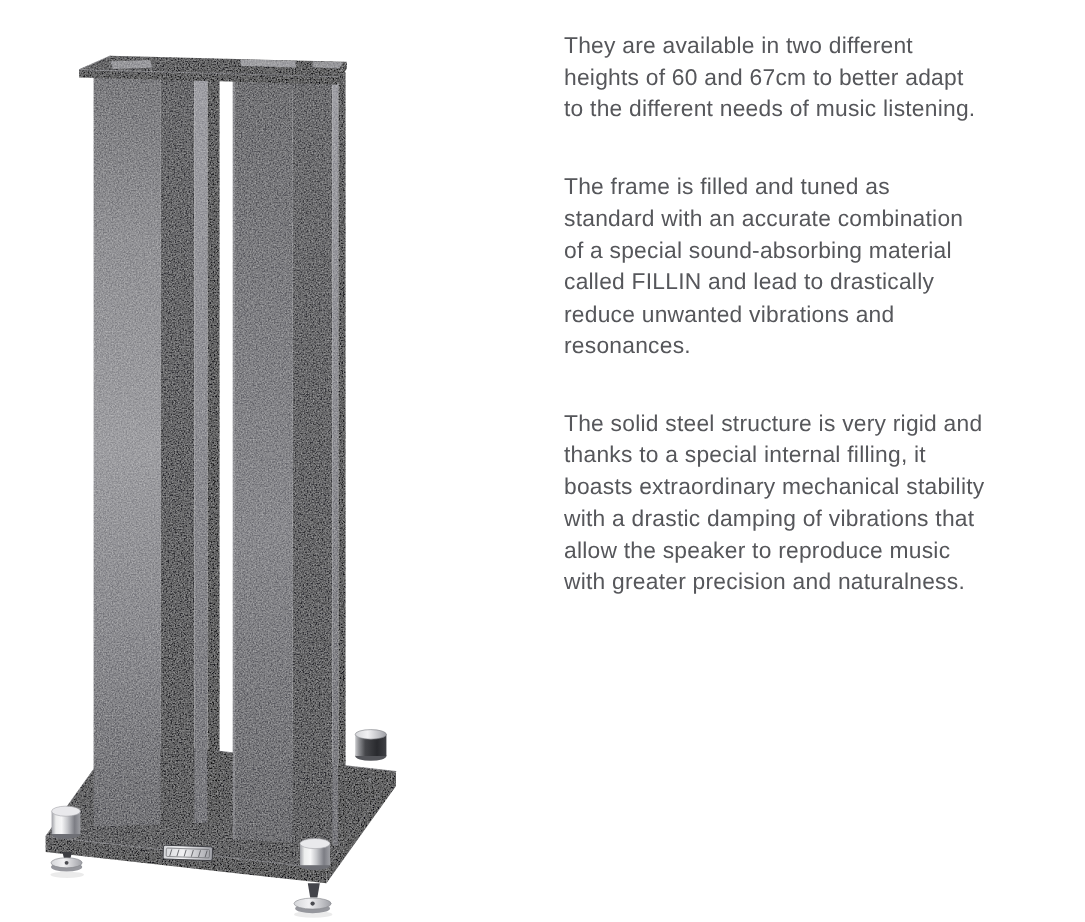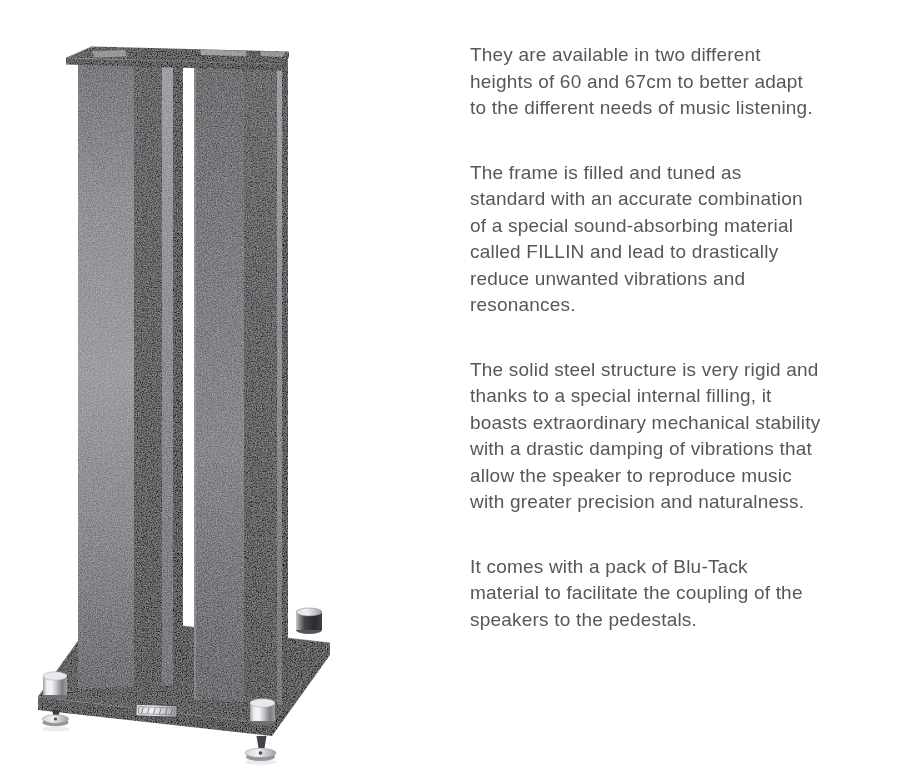--- a/index.html
+++ b/index.html
@@ -2,21 +2,21 @@
 <html><head>
 <meta charset="utf-8">
 <style>
   html,body{margin:0;padding:0;background:#ffffff;}
   body{width:904px;height:768px;overflow:hidden;font-family:"Liberation Sans",sans-serif;}
   .stage{position:relative;width:904px;height:768px;background:#fff;}
   .product-photo{position:absolute;left:0;top:0;width:460px;height:768px;margin:0;}
   .product-photo svg{display:block;width:460px;height:768px;}
   .description{position:absolute;left:470px;top:26px;width:428px;
     font-size:19px;line-height:26.5px;color:#56575b;letter-spacing:0.2px;}
-  .description p{margin:16px 0 38px 0;white-space:pre-line;}
+  .description p{margin:0 0 38px 0;white-space:pre-line;}
 </style>
 </head>
 <body>
 
 <div class="stage">
 
   <figure class="product-photo">
     <svg viewBox="0 0 460 768" role="img" xmlns="http://www.w3.org/2000/svg" aria-label="Black four-column speaker stand pedestal with top plate, base plate, chrome feet and chrome floor spikes">
       <defs>
         <linearGradient id="lgLightL" x1="0" y1="0" x2="0" y2="1">
@@ -199,18 +199,15 @@
 of a special sound-absorbing material
 called FILLIN and lead to drastically
 reduce unwanted vibrations and
 resonances.</p>
     <p>The solid steel structure is very rigid and
 thanks to a special internal filling, it
 boasts extraordinary mechanical stability
 with a drastic damping of vibrations that
 allow the speaker to reproduce music
 with greater precision and naturalness.</p>
-    <p>It comes with a pack of Blu-Tack
-material to facilitate the coupling of the
-speakers to the pedestals.</p>
   </div>
 
 </div>
 
 </body></html>

